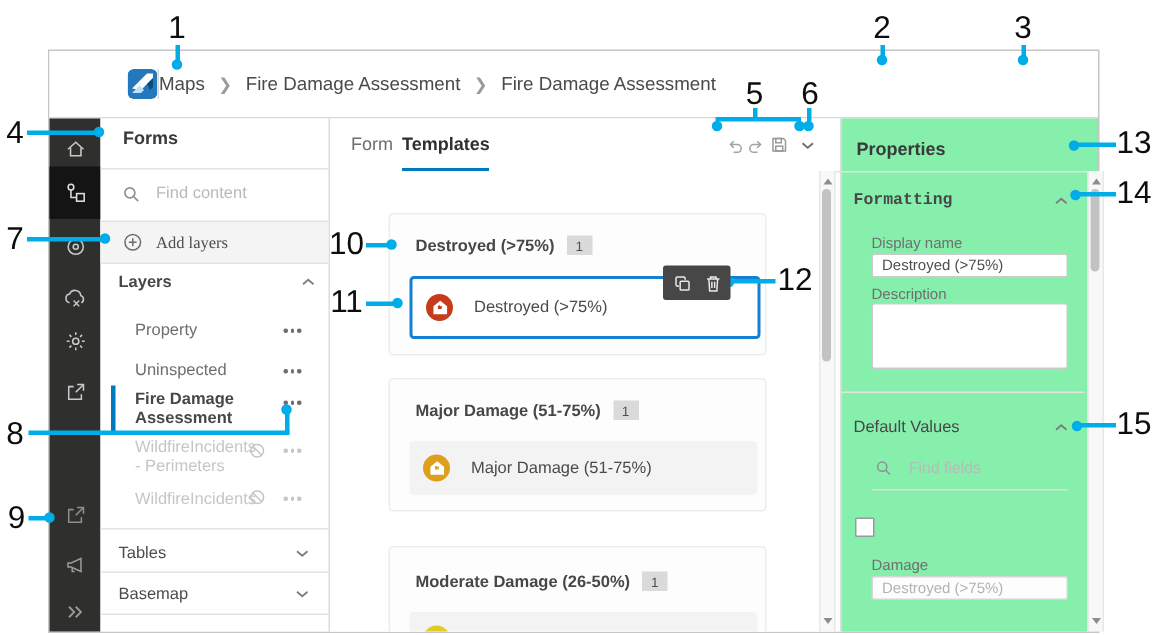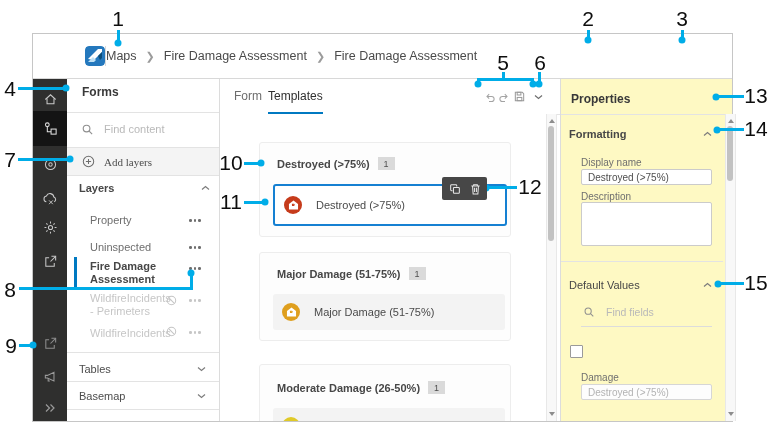--- a/index.html
+++ b/index.html
@@ -16,36 +16,36 @@
   .crumb-sep{color:#9b9b9b;font-size:11px;}
   .hdr-right{position:absolute;right:14px;top:0;height:44px;display:flex;align-items:center;gap:12px;font-size:12.5px;}
   .avatar{width:22px;height:22px;border:1px solid #8f8f8f;border-radius:50%;display:flex;align-items:center;justify-content:center;font-size:10px;color:#5a5a5a;}
   
   .body{position:absolute;left:0;top:45px;width:100%;height:342px;display:flex;}
   .strip{position:relative;width:34px;background:#2f2f2e;flex:0 0 auto;}
   .sicon{position:absolute;left:0;width:34px;height:30px;display:flex;align-items:center;justify-content:center;}
   .sicon.active{background:#141414;height:35px;}
   .forms-panel{position:relative;width:152px;border-right:1px solid #dcdcdc;background:#fff;flex:0 0 auto;font-size:11px;}
   .mid{position:relative;width:340px;border-right:1px solid #dcdcdc;background:#fff;flex:0 0 auto;}
-  .props{position:relative;flex:1;background:#fef9c3;font-size:11px;}
+  .props{position:relative;flex:1;background:#86efac;font-size:11px;}
   .ptitle{font-weight:bold;font-size:12px;color:#393939;}
   .hline{position:absolute;left:0;width:100%;height:1px;background:#e3e3e3;}
   
   .row-add{position:absolute;left:0;top:69px;width:100%;height:27px;background:#f4f4f4;display:flex;align-items:center;}
   .layer-name{color:#6e6e6e;line-height:13px;}
   .layer-name.sel{color:#474747;font-weight:bold;}
   .layer-name.dis{color:#c6c6c6;}
   .dots{display:inline-flex;gap:2px;}
   .dots i{width:2.6px;height:2.6px;border-radius:50%;background:#6e6e6e;display:block;}
   .dots.dim i{background:#c6c6c6;}
   .selbar{position:absolute;left:7px;width:3px;background:#0079c1;}
   
   .tabbar{position:absolute;left:0;top:0;width:100%;height:35px;border-bottom:1px solid #e3e3e3;}
   .tab{position:absolute;top:0;height:33px;display:flex;align-items:center;font-size:12px;color:#6d6d6d;}
-  .tab.active{color:#303030;border-bottom:2px solid #0079c1;}
+  .tab.active{color:#303030;border-bottom:2px solid #0079c1;font-weight:bold;}
   .content{position:absolute;left:0;top:35px;width:326px;height:307px;overflow:hidden;background:#fff;}
   .gcard{position:absolute;left:39px;width:250px;background:#fdfdfd;border:1px solid #ededed;border-radius:3px;}
   .glabel{position:absolute;left:17px;display:flex;align-items:center;gap:8px;font-size:11px;font-weight:bold;color:#474747;}
   .badge{min-width:13px;height:13px;background:#dadada;color:#4e4e4e;font-size:9px;font-weight:normal;display:flex;align-items:center;justify-content:center;padding:0 2px;}
   .titem{position:absolute;left:13px;width:223px;height:36px;background:#f3f3f3;border-radius:3px;display:flex;align-items:center;gap:14px;padding-left:9px;font-size:11px;color:#4a4a4a;}
   .titem.sel{background:#fff;border:2px solid #1580d2;height:38px;width:221px;}
   .tcircle{width:18px;height:18px;border-radius:50%;flex:0 0 auto;display:flex;align-items:center;justify-content:center;}
   .c-red{background:#c63b1b;} .c-org{background:#df9f1e;} .c-yel{background:#e0ca28;}
   .hovertools{position:absolute;left:222px;top:63px;width:45px;height:23px;background:#474747;border-radius:2px;display:flex;align-items:center;justify-content:center;gap:9px;z-index:5;}
   
@@ -358,21 +358,21 @@
           <div class="sarrow up" style="top:5px;"></div>
           <div class="sthumb" style="top:12px;height:115px;"></div>
           <div class="sarrow down" style="bottom:5px;"></div>
         </div>
       </div>
 
       <div class="props">
         <div class="abs ptitle" style="left:10px;top:13px;">Properties</div>
         <div class="hline" style="top:35px;"></div>
 
-        <div class="abs" style="left:8px;top:49px;font-weight:bold;color:#474747;">Formatting</div>
+        <div class="abs" style="left:8px;top:49px;font-weight:bold;color:#474747;font-family:Liberation Mono, monospace;">Formatting</div>
         <span class="abs" style="left:142px;top:52px;">
           <svg width="9" height="6" viewBox="0 0 9 6" fill="none" stroke="#7d7d7d" stroke-width="1.2">
               <path d="M1 4.5 L4.5 1.5 L8 4.5"></path>
             </svg>
         </span>
 
         <div class="flabel" style="left:20px;top:78px;">Display name</div>
         <input class="pinput" style="left: 20px; top: 90px; width: 131px; height: 16px;" value="Destroyed (&gt;75%)">
 
         <div class="flabel" style="left:20px;top:112px;">Description</div>

